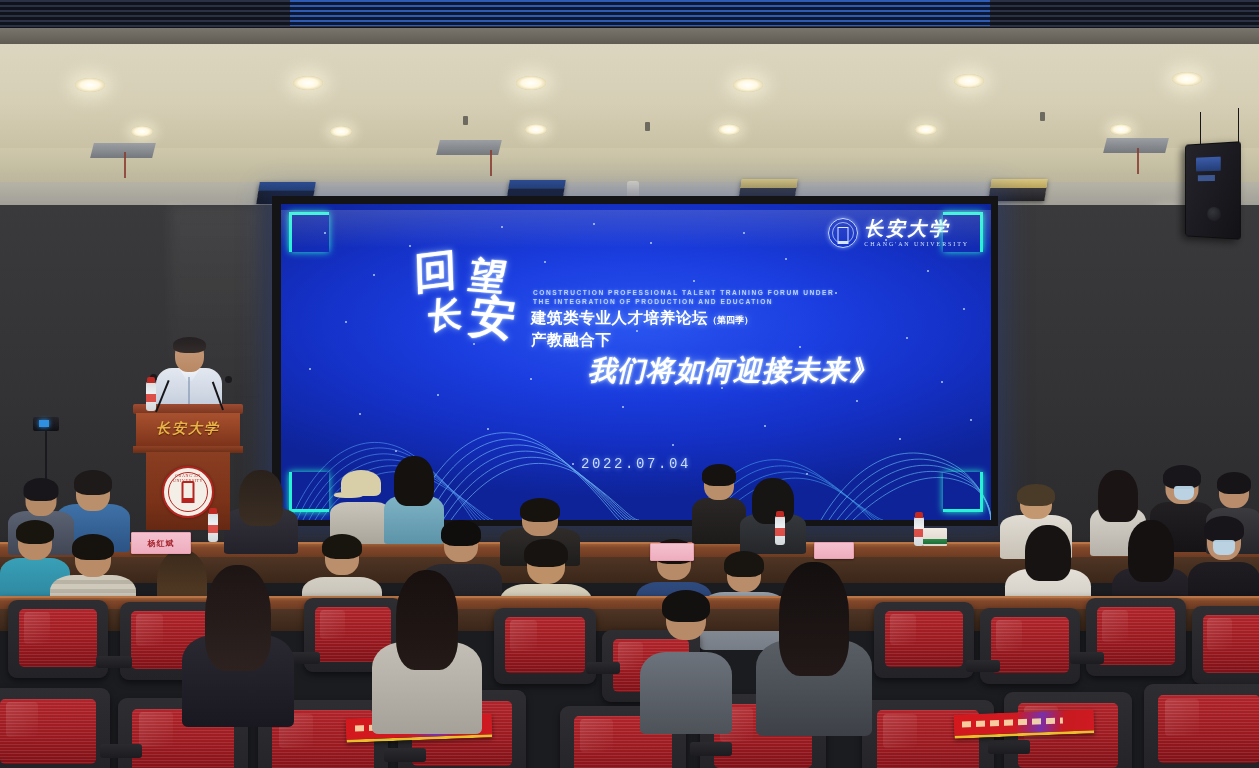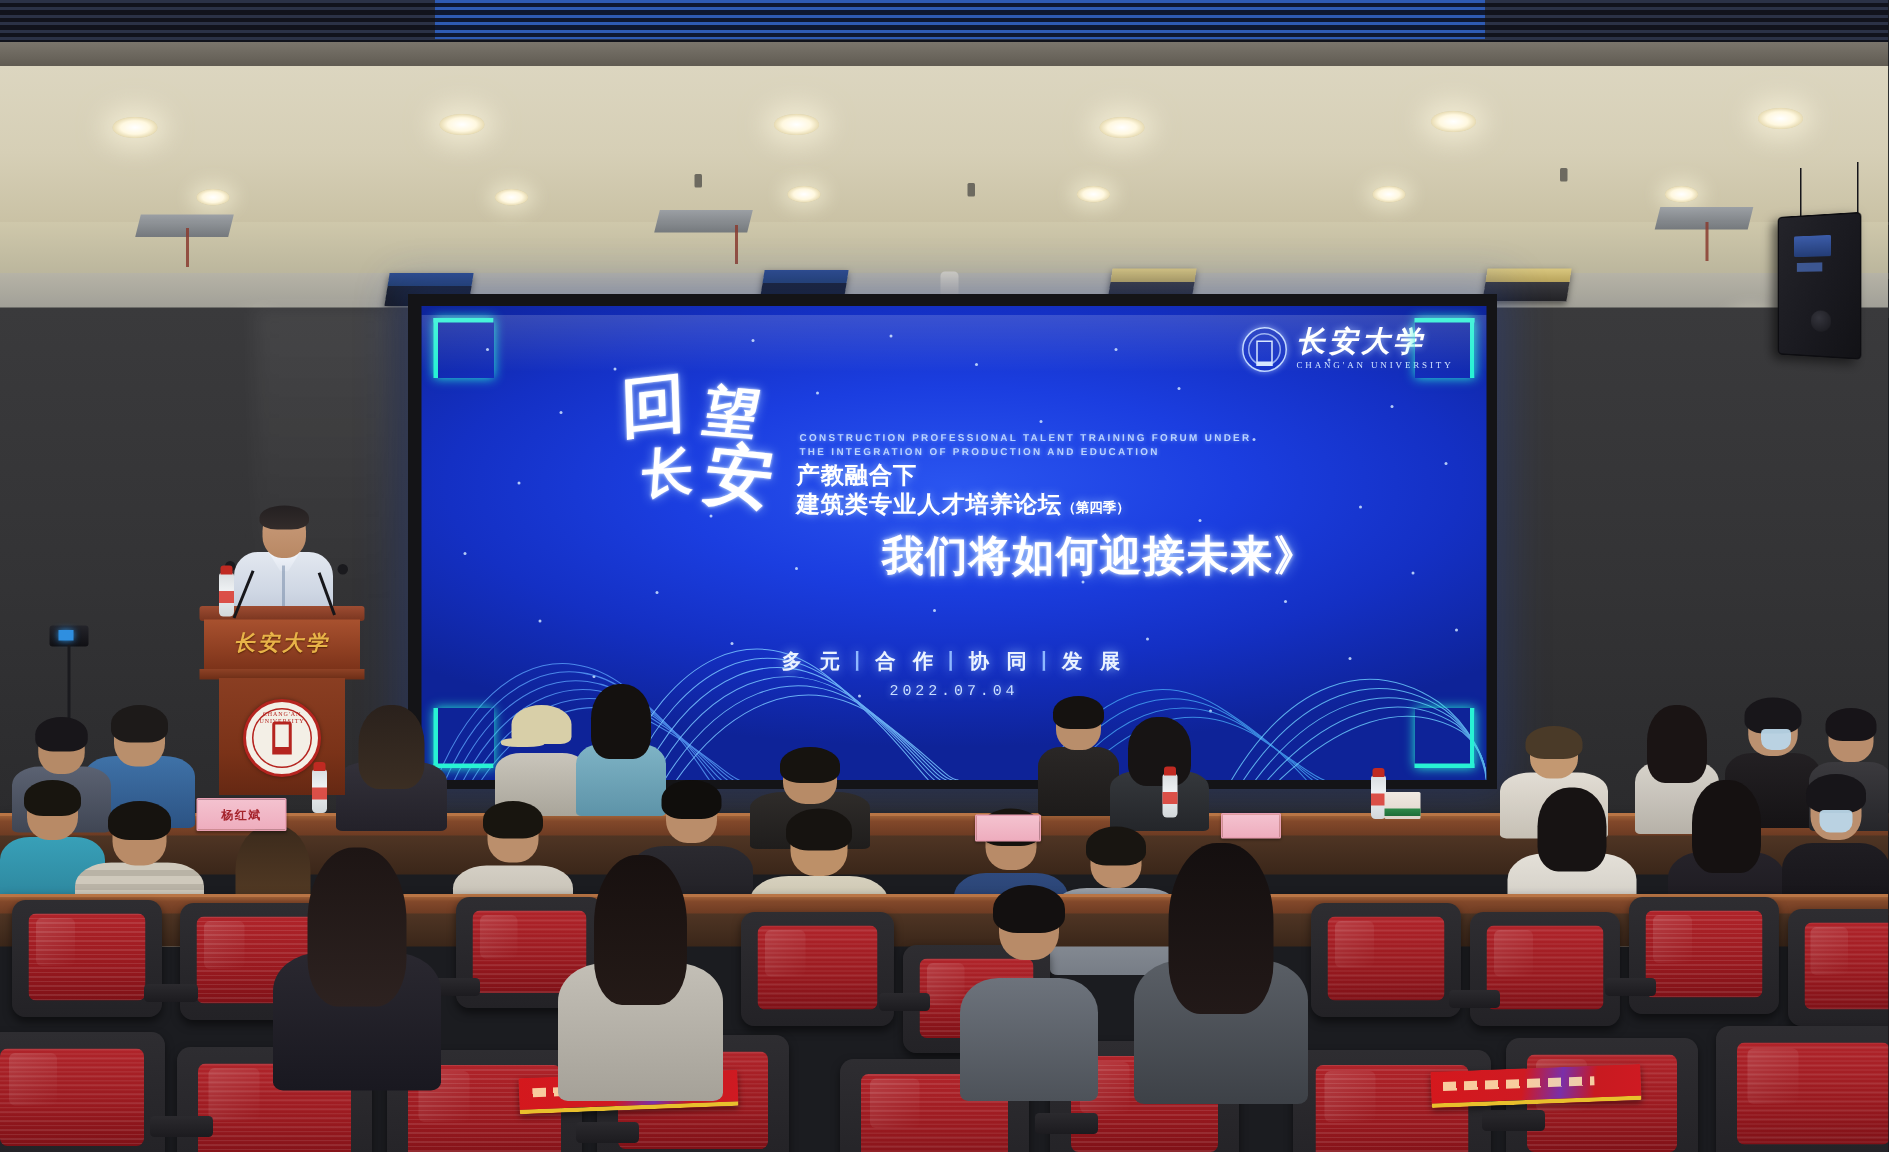--- a/index.html
+++ b/index.html
@@ -221,31 +221,31 @@
     text-shadow: 0 0 6px rgba(160,200,255,.85);
   }
   .cn-sub .season { font-size: 9px; letter-spacing: 0; }
 
   .main-title {
     position: absolute; left: 127px; top: 148px; width: 470px;
     color: #ffffff; font-size: 28px; font-weight: 700; line-height: 37px;
     letter-spacing: 1px;
     text-shadow: 0 0 9px rgba(150,195,255,.9), 0 0 3px rgba(255,255,255,.9);
   }
-  .main-title .line2 { display: block; text-align: right; }
+  .main-title .line2 { display: block; text-align: right; font-style: italic; }
 
   .tagline {
     position: absolute; left: 0; right: 0; top: 228px; text-align: center;
     color: #eaf2ff; font-size: 13.5px; letter-spacing: 4px; font-weight: 700;
     text-shadow: 0 0 7px rgba(150,195,255,.85);
   }
   .tagline .sep { color: #8fb8ff; margin: 0 1px; }
   .slide-date {
     position: absolute; left: 0; right: 0; top: 252px; text-align: center;
-    color: #c7dcff; font-size: 10px; letter-spacing: 2.6px;
+    color: #c7dcff; font-size: 14px; letter-spacing: 2.6px;
     font-family: "Liberation Mono", monospace;
     text-shadow: 0 0 5px rgba(150,195,255,.8);
   }
 
   
   .podium {
     position: absolute; left: 133px; top: 404px; width: 110px; height: 126px;
     z-index: 6;
   }
   .podium-top {
@@ -594,33 +594,30 @@
       <span class="c3">长</span>
       <span class="c4">安</span>
     </div>
 
     <div class="en-sub">
       <div>CONSTRUCTION PROFESSIONAL TALENT TRAINING FORUM UNDER</div>
       <div>THE INTEGRATION OF PRODUCTION AND EDUCATION</div>
     </div>
 
     <div class="cn-sub">
-      <div>产教融合下</div>
       <div>
         <span>建筑类专业人才培养论坛</span><span class="season">（第四季）</span>
       </div>
+      <div>产教融合下</div>
     </div>
 
     <div class="main-title">
       <span class="line2">我们将如何迎接未来》</span>
     </div>
 
-    <div class="tagline">
-      <span>多 元</span><span class="sep">丨</span><span>合 作</span><span class="sep">丨</span><span>协 同</span><span class="sep">丨</span><span>发 展</span>
-    </div>
 
     <div class="slide-date">2022.07.04</div>
 
     <div class="corner tl"></div>
     <div class="corner tr"></div>
     <div class="corner bl"></div>
     <div class="corner br"></div>
     <div class="glare"></div>
   </div>
 

